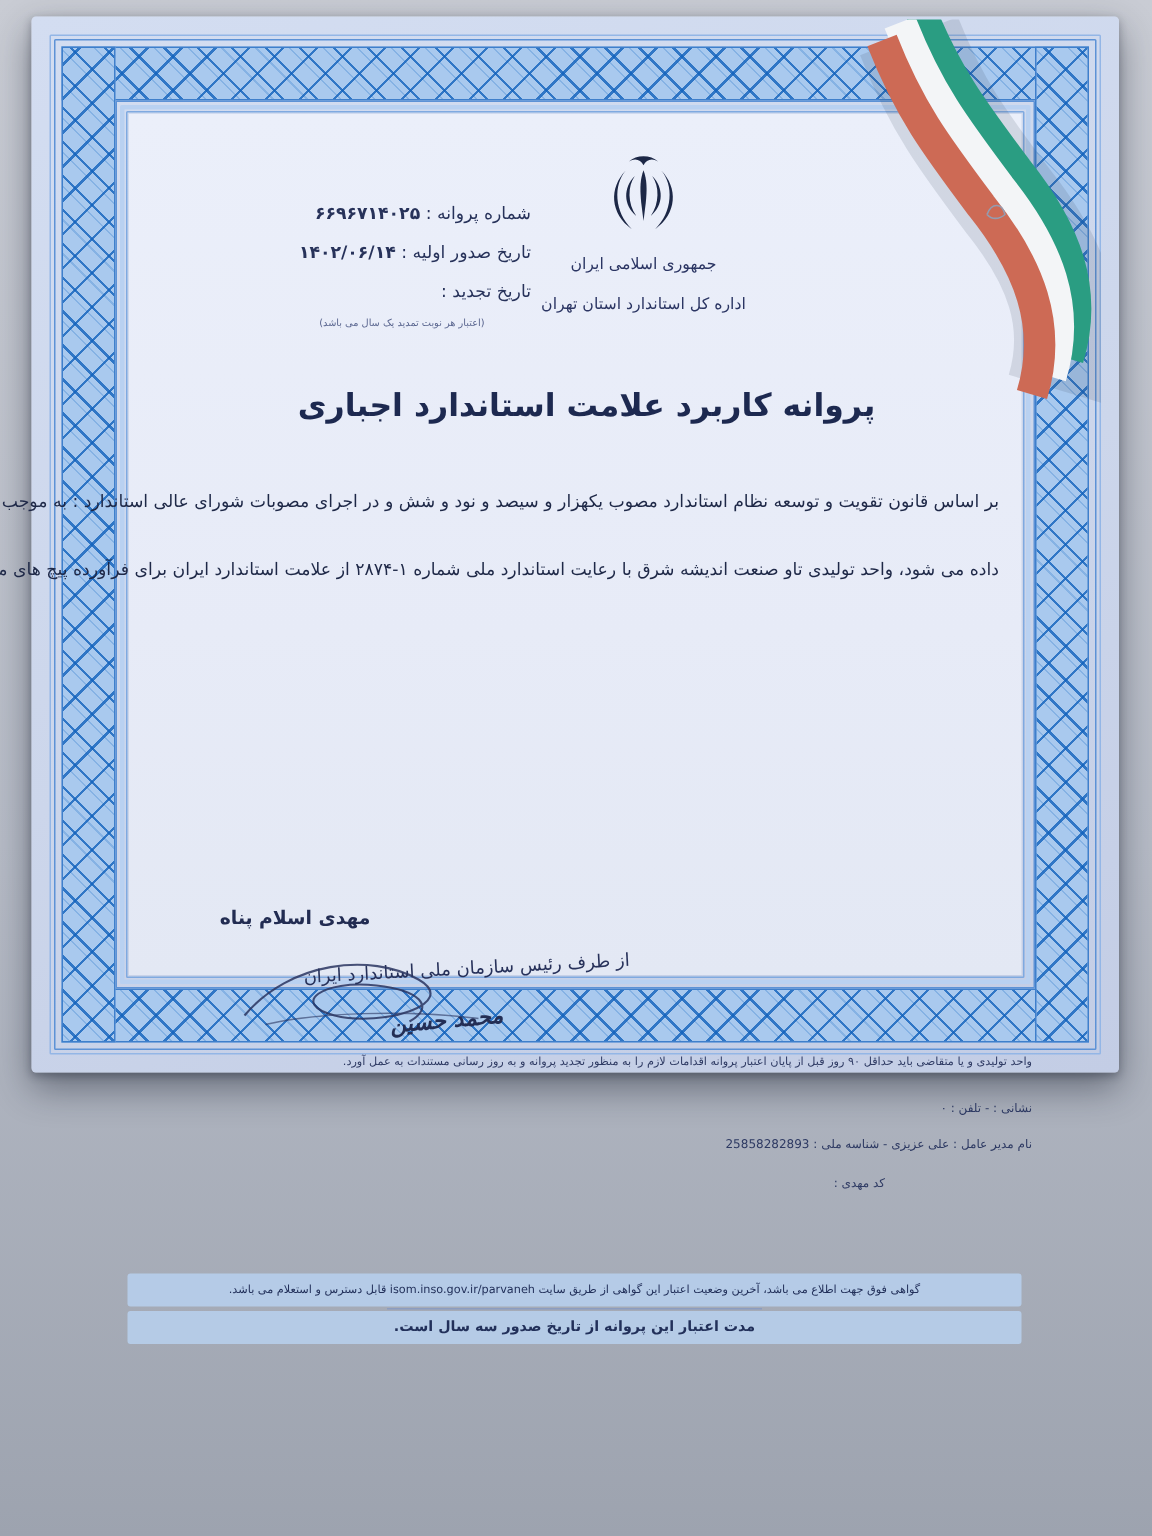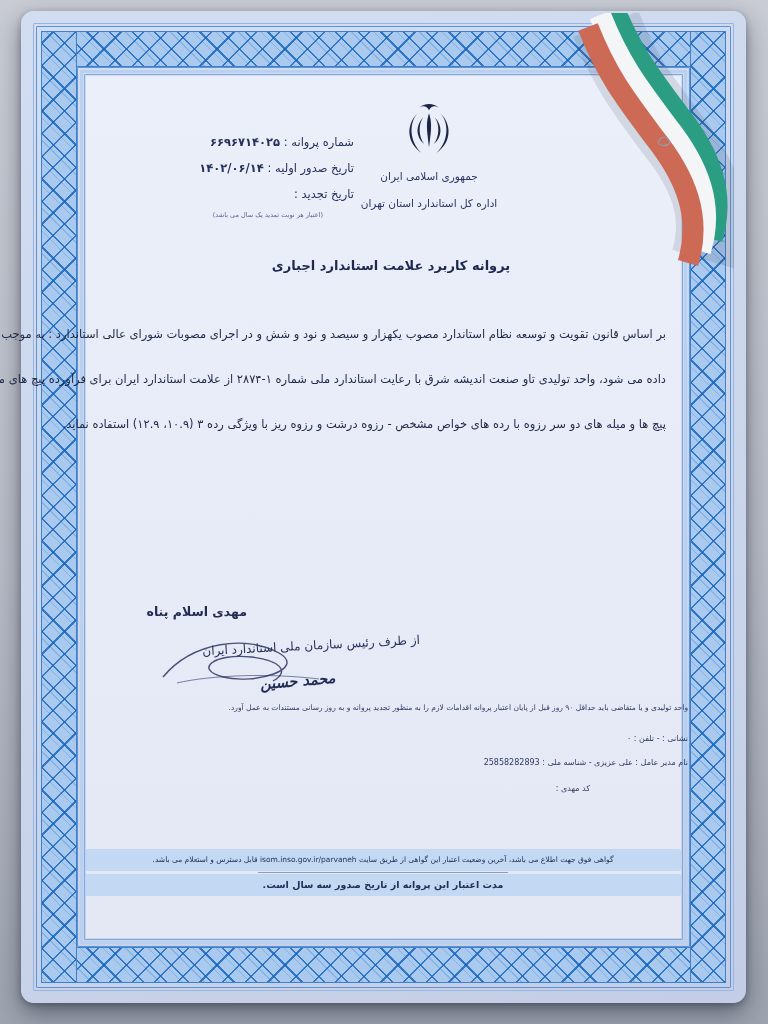--- a/index.html
+++ b/index.html
@@ -1,22 +1,22 @@
 <!DOCTYPE html>
 <html lang="fa"><head>
 <meta charset="utf-8">
 <style>
   html,body{margin:0;padding:0;width:768px;height:1024px;overflow:hidden;
     font-family:"DejaVu Sans",sans-serif;}
   body{background:linear-gradient(180deg,#c9ccd4 0%,#b6bbc6 55%,#9da3af 100%);}
 
   
-  .paper{position:absolute;left:21px;top:11px;width:725px;height:992px;
+  .paper{position:absolute;left:21px;top:11px;width:725px;height:704px;
     background:linear-gradient(160deg,#d3ddf1 0%,#ccd6eb 55%,#c3cde5 100%);
-    border-radius:13px;box-shadow:0 10px 24px rgba(18,24,40,.45),0 2px 6px rgba(18,24,40,.3);}
+    border-radius:3px;box-shadow:0 10px 24px rgba(18,24,40,.45),0 2px 6px rgba(18,24,40,.3);}
 
   
   .frame{position:absolute;pointer-events:none;border-radius:1px;}
   .f1{inset:12px;border:1px solid #93b6e6;}
   .f2{inset:15px;border:1px solid #5d92d6;}
   .f3{inset:56px;border:1px solid #5d92d6;}
   .f4{inset:59px;border:3px solid #b9d1f1;}
   .f5{inset:63px;border:1px solid #7fa9e0;}
 
   
@@ -40,21 +40,21 @@
   .meta-note{font-size:6.5px;color:#58648e;line-height:12px;margin-top:2px;margin-right:31px;}
 
   .hdr{position:absolute;top:90px;left:0;width:724px;text-align:center;direction:rtl;
     color:#2b3563;transform:translateX(15px);z-index:4;padding-left:31px;}
   .hdr .emblem-wrap{height:60px;}
   .hdr-l1{margin-top:9px;font-size:10.5px;letter-spacing:.4px;}
   .hdr-l2{margin-top:15px;font-size:11px;letter-spacing:.4px;}
   .hdr-l3{margin-top:15px;font-size:10.5px;letter-spacing:.4px;}
 
   .title{position:absolute;top:247px;left:0;width:724px;text-align:center;direction:rtl;
-    font-size:13px;font-weight:bold;color:#1d2950;letter-spacing:.3px;transform:translateX(8px);z-index:4;}
+    font-size:21px;font-weight:bold;color:#1d2950;letter-spacing:.3px;transform:translateX(8px);z-index:4;}
 
   
   .body-text{position:absolute;top:301px;right:80px;width:546px;direction:rtl;
     color:#1e2847;font-size:11.5px;z-index:4;}
   .bl{height:45px;line-height:45px;white-space:nowrap;text-align:justify;text-align-last:justify;}
   .bl.last{text-align-last:right;}
 
   
   .sig-name{position:absolute;top:593px;right:499px;direction:rtl;font-size:12.5px;font-weight:bold;
     color:#222c52;white-space:nowrap;letter-spacing:.6px;z-index:4;}
@@ -138,21 +138,20 @@
     <path d="M86,2 C104,48 122,72 152,112 C184,152 200,192 186,238" fill="none" stroke="#f3f5f7" stroke-width="22"></path>
     <path d="M74,14 C92,60 110,84 140,124 C172,164 188,204 174,250" fill="none" stroke="#cd6a55" stroke-width="21"></path>
     <path d="M144,130 c3,-8 10,-8 12,0 c-4,3.5 -9,3.5 -12,0" fill="none" stroke="#949cb0" stroke-width="1.1"></path>
   </svg>
 
   <div class="title">پروانه کاربرد علامت استاندارد اجباری</div>
 
   <div class="body-text">
     <div class="bl">بر اساس قانون تقویت و توسعه نظام استاندارد مصوب یکهزار و سیصد و نود و شش و در اجرای مصوبات شورای عالی استاندارد : به موجب این پروانه اجازه</div>
     <div class="bl">داده می شود، واحد تولیدی تاو صنعت اندیشه شرق با رعایت استاندارد ملی شماره ۱-۲۸۷۴ از علامت استاندارد ایران برای فرآورده پیچ های مهره خور،</div>
-    <div class="bl last">پیچ ها و میله های دو سر رزوه با رده های خواص مشخص - رزوه درشت و رزوه ریز با ویژگی رده ۳ (۱۰.۹، ۱۲.۹) استفاده نماید.</div>
   </div>
 
   <div class="sig-name">مهدی اسلام پناه</div>
   <div class="sig-behalf">از طرف رئیس سازمان ملی استاندارد ایران</div>
   <div class="sig-script">محمد حسین</div>
   <svg class="sig-scribble" width="200" height="60" viewBox="0 0 200 60">
     <path d="M12,44 C42,8 96,2 128,20 C156,36 104,52 72,44 C42,36 64,20 100,24 C128,27 140,38 122,48" fill="none" stroke="#2a3560" stroke-width="1.4" opacity=".85"></path>
     <path d="M26,50 C60,42 120,40 168,46" fill="none" stroke="#2a3560" stroke-width="1" opacity=".6"></path>
   </svg>
 

